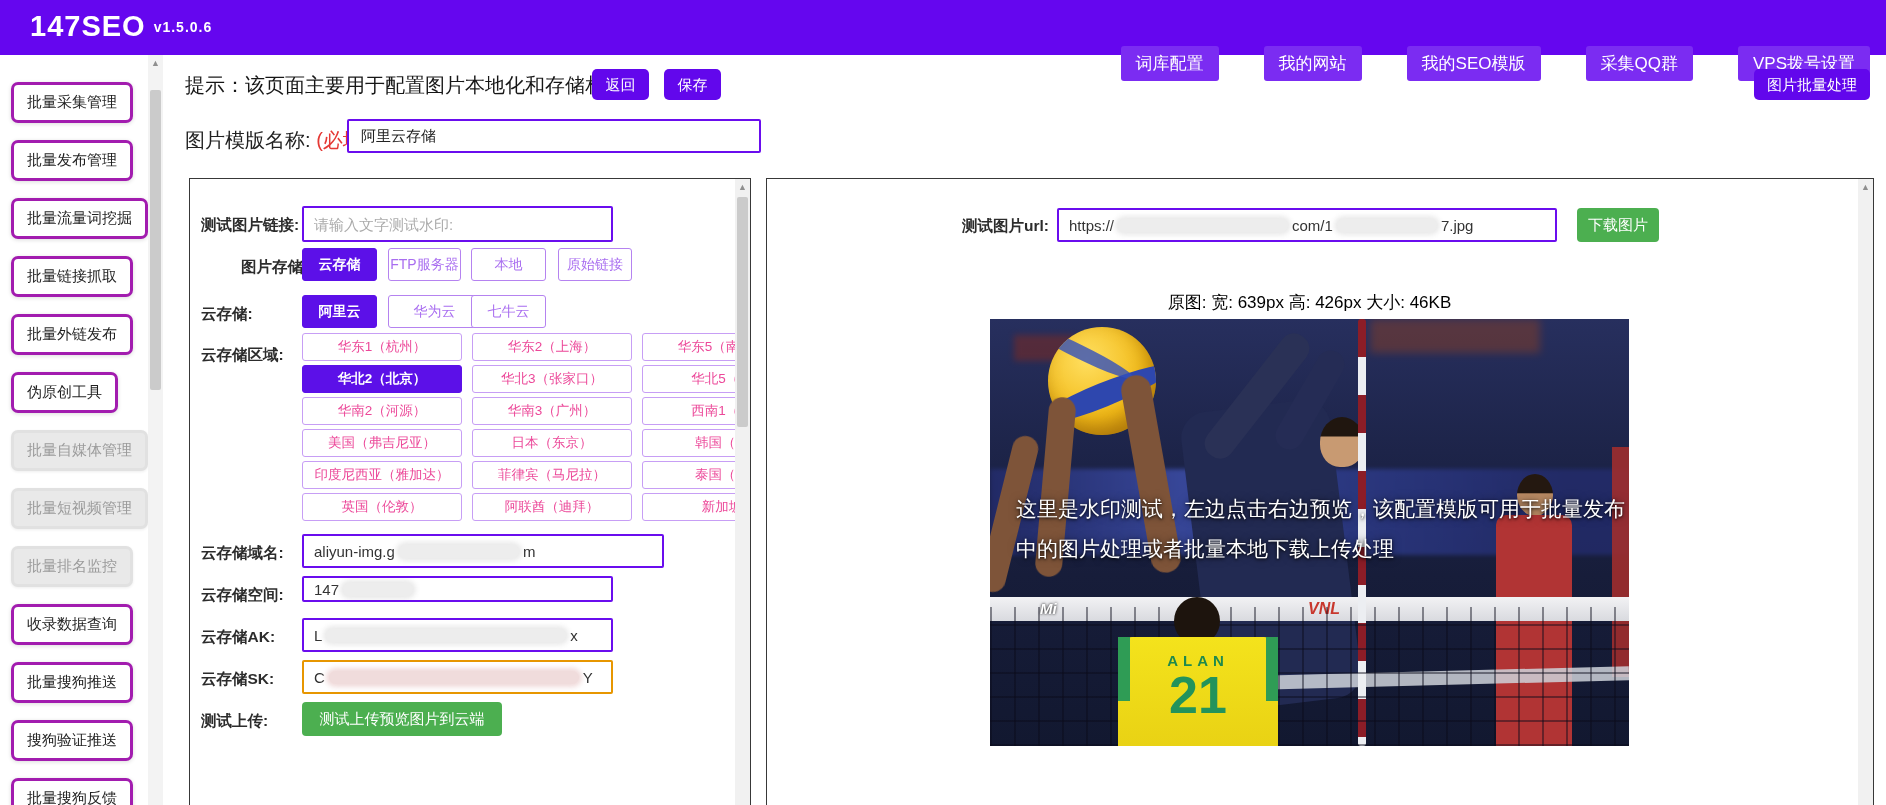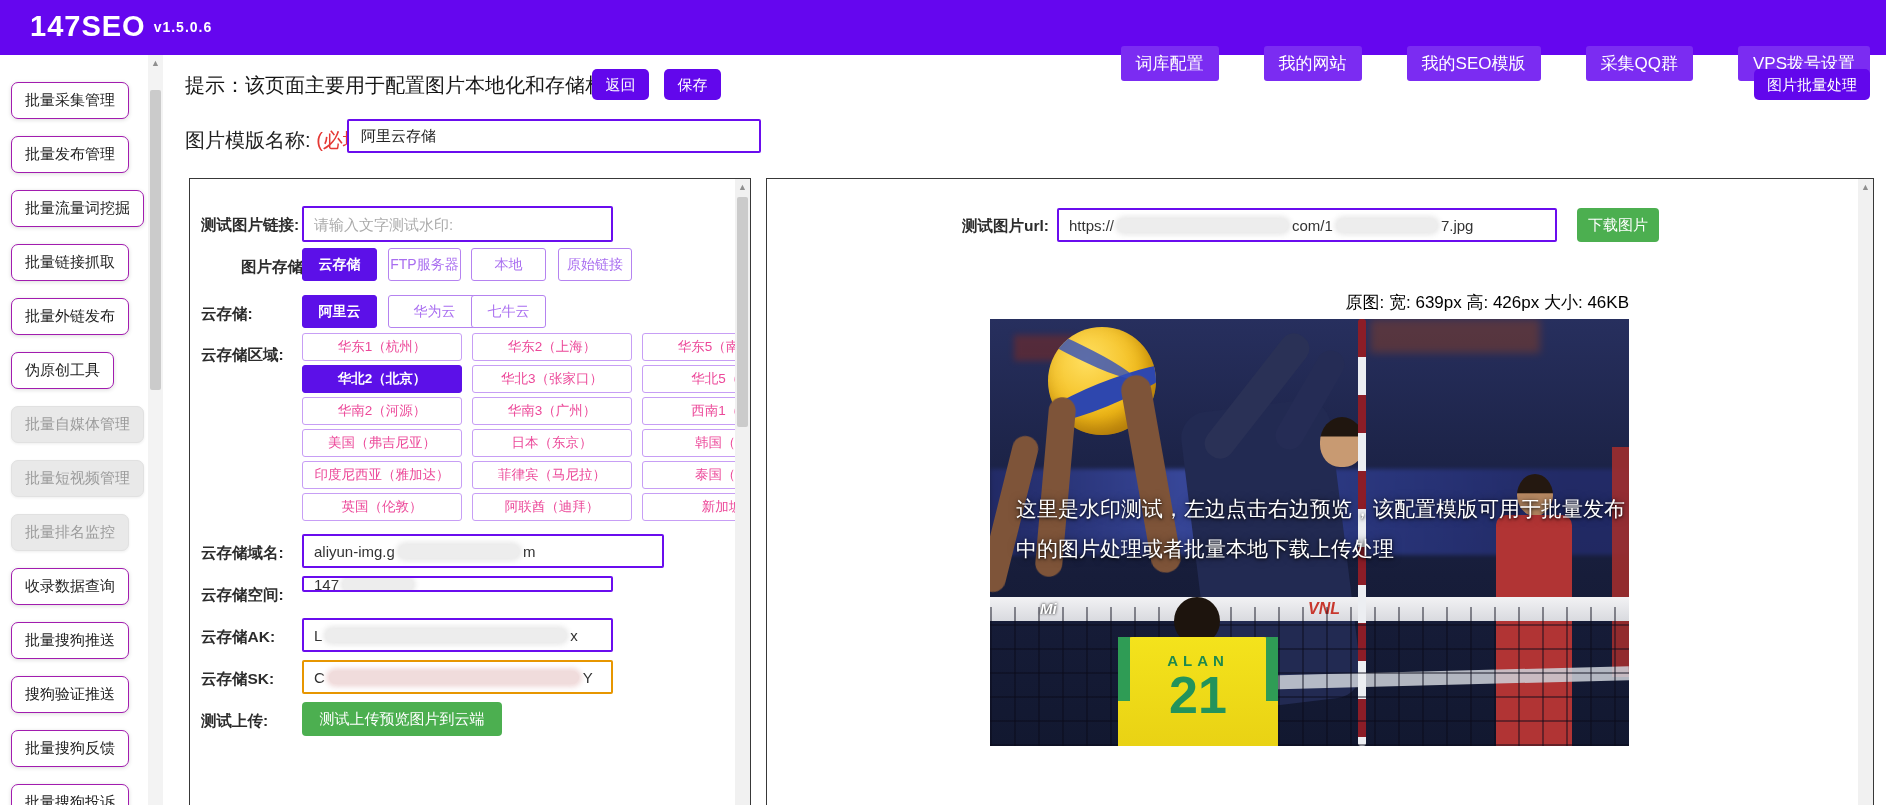--- a/index.html
+++ b/index.html
@@ -7,21 +7,21 @@
        font-family:"Liberation Sans","DejaVu Sans",sans-serif;}
   
   .topbar{position:absolute;left:0;top:0;right:0;height:55px;background:#6506ef;}
   .brand{position:absolute;left:30px;top:10px;color:#fff;font-size:29px;font-weight:bold;letter-spacing:1px;}
   .brand .ver{font-size:14px;margin-left:8px;vertical-align:4px;font-weight:bold;}
   .nav{position:absolute;right:16px;top:21px;display:flex;gap:45px;margin-top:25px;}
   .nav .itm{color:#fff;font-size:17px;padding:6px 15px;background:#7b2cf2;border-radius:3px;white-space:nowrap;cursor:pointer;}
   .nav .itm.u{box-shadow:0 6px 0 -3px #fff;}
   
   .sidebar{position:absolute;left:0;top:55px;width:148px;bottom:0;background:#fff;}
-  .sbtn{display:table;margin:17px 0 0 11px;padding:8px 13px;background:#fff;border:1px solid #a21caf;
+  .sbtn{display:table;margin:17px 0 0 11px;padding:8px 13px;background:#fff;border:3px solid #a21caf;
         border-radius:7px;box-shadow:0 1px 4px rgba(0,0,0,.14);font-size:15px;color:#1f1f1f;white-space:nowrap;cursor:pointer;}
   .sidebar .sbtn:first-child{margin-top:27px;}
   .sbtn.dis{background:#e9e9e9;color:#9b9b9b;border-color:#e1e1e1;box-shadow:0 1px 3px rgba(0,0,0,.07);cursor:default;}
   
   .vscroll{position:absolute;background:#f3f3f3;}
   .varrow{position:absolute;left:0;right:0;top:2px;text-align:center;font-size:9px;color:#8f8f8f;line-height:12px;}
   .vthumb{position:absolute;left:2px;right:2px;background:#cbcbcb;border-radius:2px;}
   
   .tip{position:absolute;left:185px;top:72px;font-size:20px;color:#161616;white-space:nowrap;}
   .pbtn{position:absolute;color:#fff;background:#6207ec;border-radius:5px;font-size:15px;text-align:center;cursor:pointer;}
@@ -43,21 +43,21 @@
   input.ibox::placeholder{color:#ababab;}
   .opt{position:absolute;box-sizing:border-box;border:1px solid #b583f0;color:#a96ef0;background:#fff;border-radius:3px;
        font-size:14px;display:flex;align-items:center;justify-content:center;cursor:pointer;white-space:nowrap;overflow:hidden;}
   .opt.region{border-color:#c79ef5;color:#ec4899;font-size:13.5px;}
   .opt.sel{background:#5c10e8;color:#fff;border-color:#5c10e8;font-weight:bold;}
   .gbtn{position:absolute;background:#4caf50;color:#fff;border-radius:4px;font-size:15px;display:flex;align-items:center;
         justify-content:center;cursor:pointer;white-space:nowrap;}
   .redact{display:inline-block;height:13px;border-radius:7px;background:#ededed;
           box-shadow:0 0 5px 3px rgba(232,232,232,.95);margin:0 4px;vertical-align:-2px;}
   .redact.pink{background:#f0dcdc;box-shadow:0 0 5px 3px rgba(238,214,214,.9);}
-  .meta{position:absolute;left:223px;top:112px;width:639px;text-align:right;font-size:17px;color:#000;}
+  .meta{position:absolute;left:223px;top:112px;width:639px;text-align:center;font-size:17px;color:#000;}
   
   .ph{position:absolute;left:223px;top:140px;width:639px;height:427px;overflow:hidden;
       background:linear-gradient(180deg,#272f5e 0%,#1c2347 34%,#171d3a 60%,#121830 100%);}
   .ph *{position:absolute;}
   .screenband{left:0;top:150px;width:100%;height:86px;background:linear-gradient(90deg,#27307c,#4a5fd0 30%,#3647a8 55%,#27307c 90%);opacity:.6;filter:blur(2px);}
   .blob1{left:24px;top:16px;width:60px;height:26px;background:#7c2a22;opacity:.55;filter:blur(3px);}
   .blob2{left:380px;top:0;width:170px;height:34px;background:#93401f;opacity:.45;filter:blur(4px);}
   .arm{background:#7e5439;border-radius:16px;filter:blur(.6px);z-index:6;}
   .ball{left:58px;top:8px;width:108px;height:108px;border-radius:50%;z-index:2;overflow:hidden;
         background:radial-gradient(circle at 36% 30%,#ffdf60,#f1b917 58%,#cf920c);
@@ -174,21 +174,21 @@
     <div class="opt region" style="left:452px;top:314px;width:160px;height:28px;">新加坡</div>
 
     <div class="lbl" style="left:11px;top:364px;">云存储域名:</div>
     <div class="ibox" style="left:112px;top:355px;width:362px;height:34px;">
         <span>aliyun-img.g</span>
         <span class="redact" style="width:120px;"></span>
         <span>m</span>
       </div>
 
     <div class="lbl" style="left:11px;top:406px;">云存储空间:</div>
-    <div class="ibox" style="left:112px;top:397px;width:311px;height:16px;">
+    <div class="ibox" style="left:112px;top:397px;width:311px;height:26px;">
         <span>147</span>
         <span class="redact" style="width:70px;"></span>
       </div>
 
     <div class="lbl" style="left:11px;top:448px;">云存储AK:</div>
     <div class="ibox" style="left:112px;top:439px;width:311px;height:34px;">
         <span>L</span>
         <span class="redact" style="width:240px;"></span>
         <span>x</span>
       </div>

